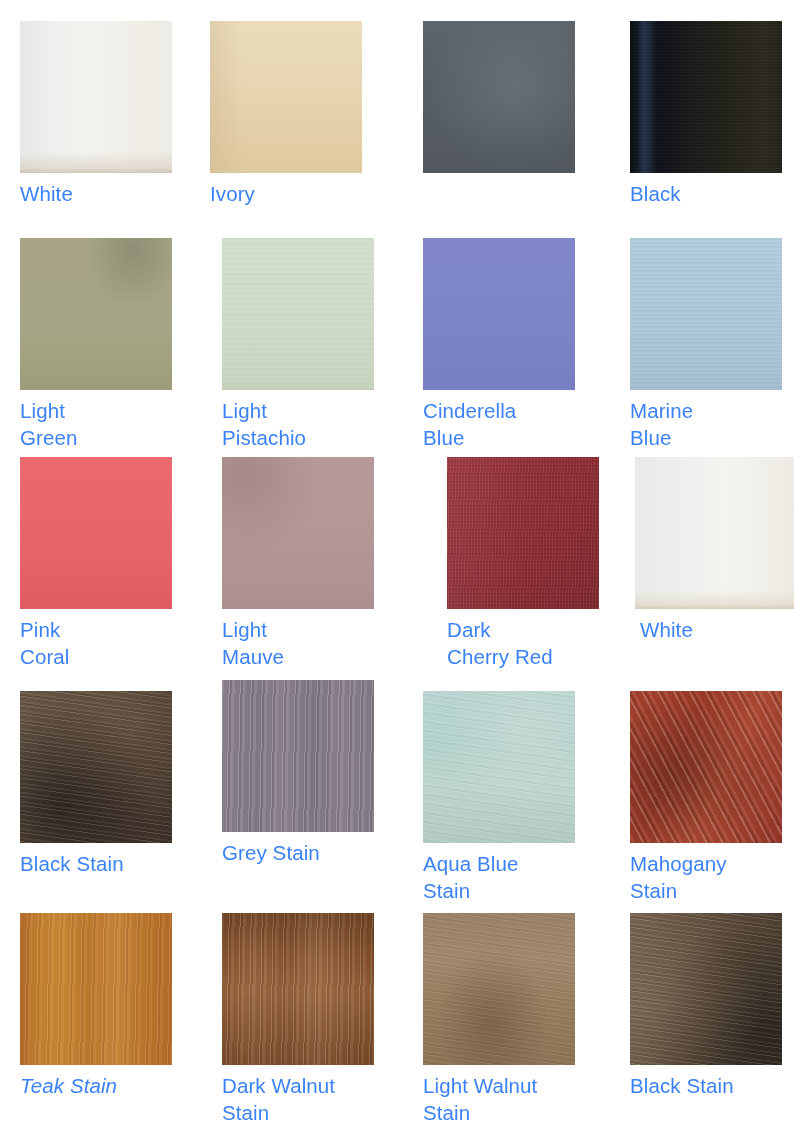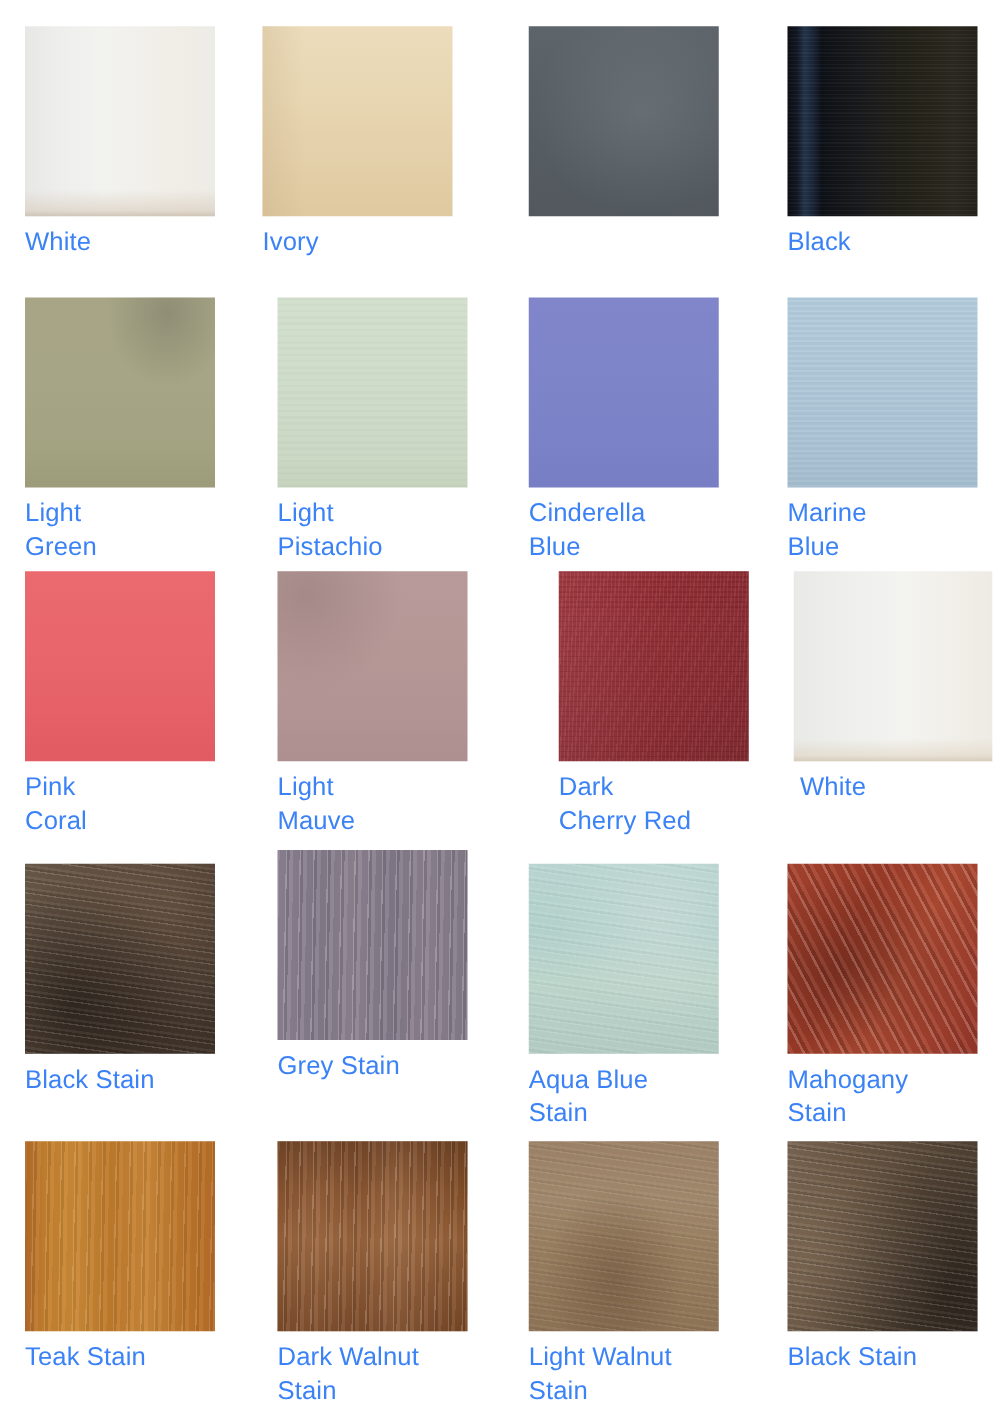--- a/index.html
+++ b/index.html
@@ -274,21 +274,21 @@
   </div>
 
   <div class="cell" style="left:630px;top:691px;">
     <div class="swatch f-mahogany">
       <div class="tex wood grain-d"></div>
     </div>
     <div class="label">Mahogany
 Stain</div>
   </div>
 
-  <div class="cell" style="left:20px;top:913px;">
+  <div class="cell" style="left:20px;top:913px;font-style:italic;">
     <div class="swatch f-teak">
       <div class="tex wood grain-v" style="opacity:.7;"></div>
     </div>
     <div class="label">Teak Stain</div>
   </div>
 
   <div class="cell" style="left:222px;top:913px;">
     <div class="swatch f-darkwalnut">
       <div class="tex wood grain-v"></div>
     </div>

